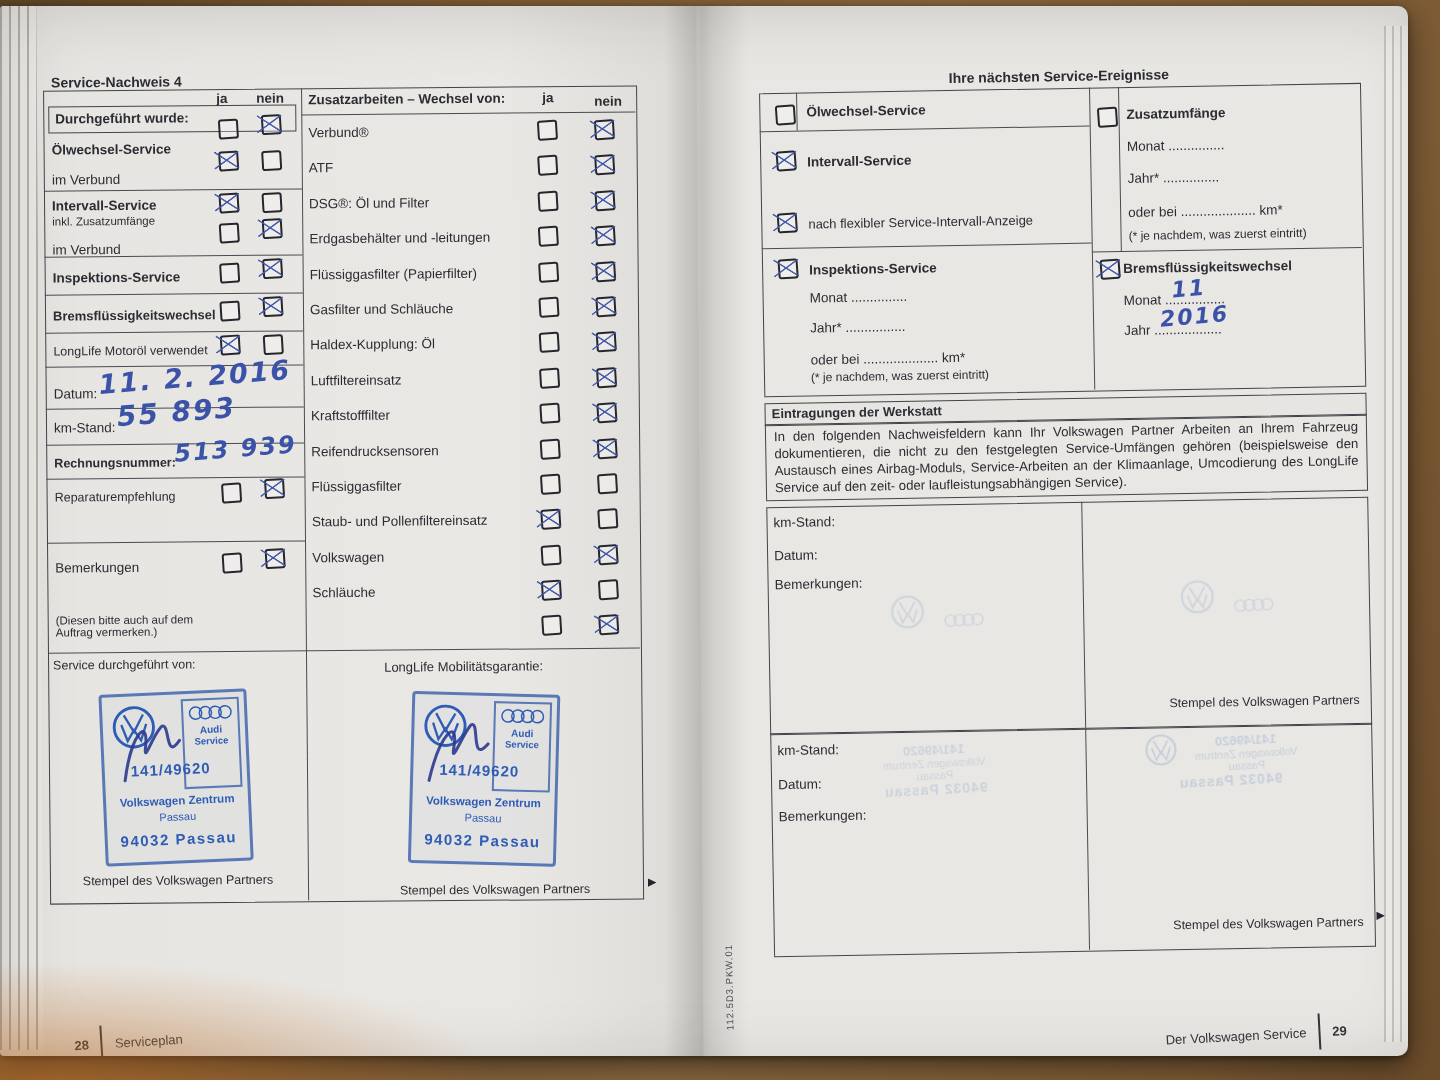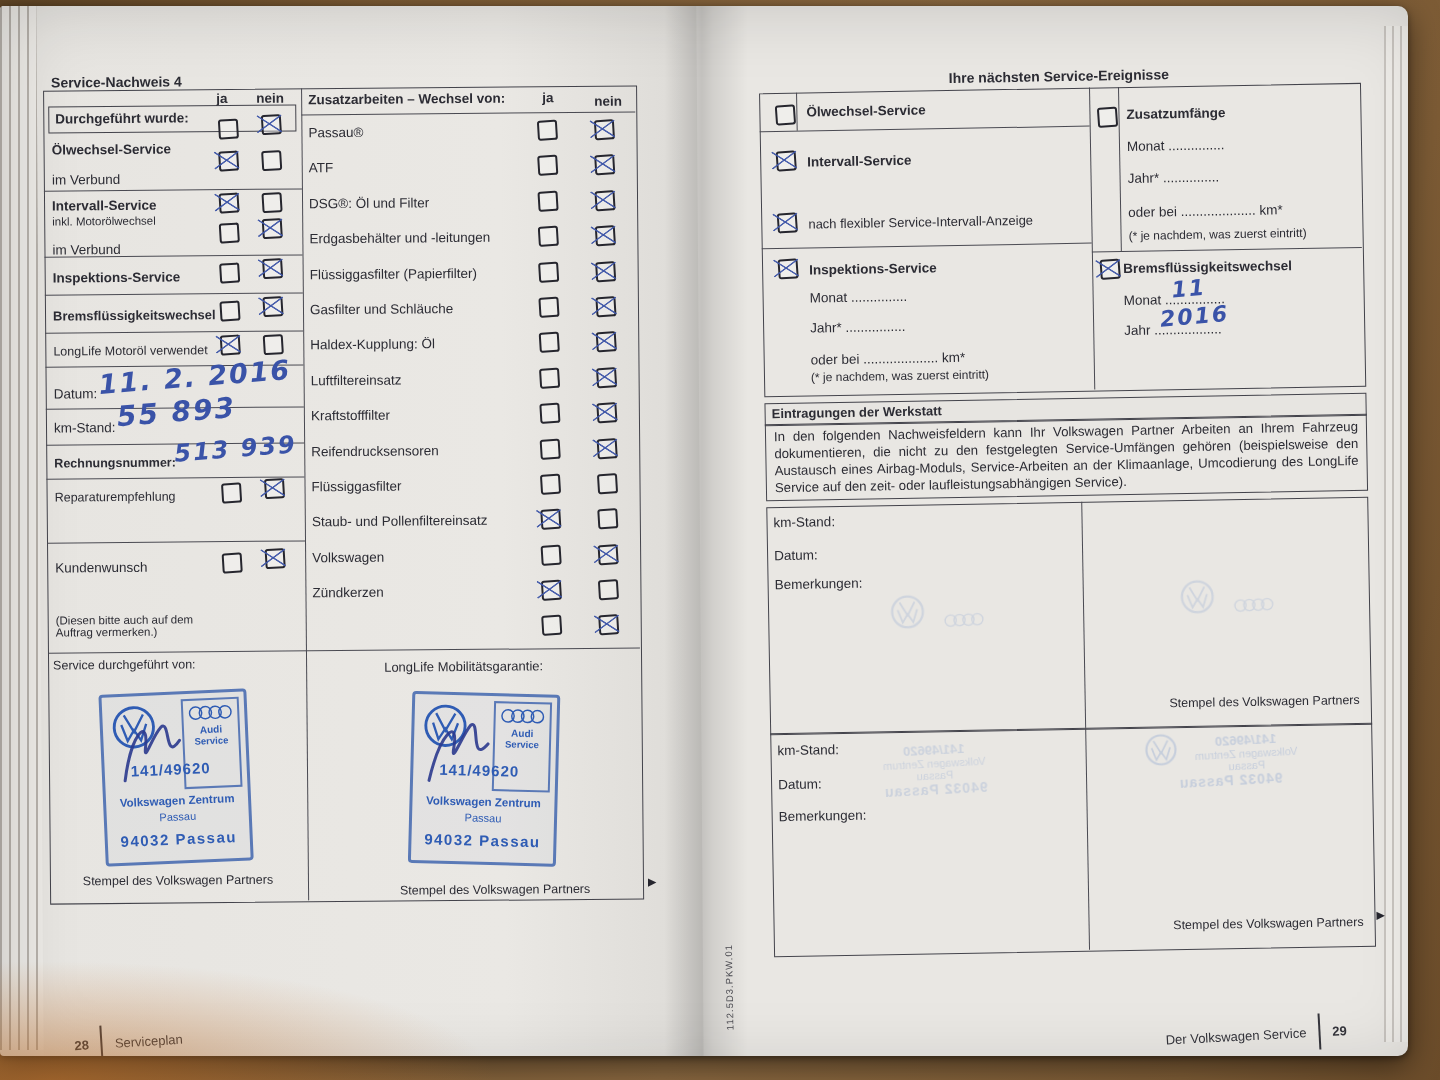--- a/index.html
+++ b/index.html
@@ -93,21 +93,21 @@
     <div class="abs lbl b" style="left:55px;top:140px;">Ölwechsel-Service</div>
     <span class="cb" style="left:222px;top:118px;"></span>
     <span class="cb checked" style="left:265px;top:114px;"></span>
 
     <div class="abs lbl" style="left:55px;top:170px;">im Verbund</div>
     <span class="cb checked" style="left:222px;top:150px;"></span>
     <span class="cb" style="left:265px;top:150px;"></span>
     <div class="hline" style="left:47px;top:188px;width:258px;"></div>
 
     <div class="abs lbl b" style="left:55px;top:196px;">Intervall-Service</div>
-    <div class="abs lbl small" style="left:55px;top:213px;">inkl. Motorölwechsel</div>
+    <div class="abs lbl small" style="left:55px;top:213px;">inkl. Zusatzumfänge</div>
     <span class="cb checked" style="left:222px;top:192px;"></span>
     <span class="cb" style="left:265px;top:192px;"></span>
 
     <div class="abs lbl" style="left:55px;top:240px;">im Verbund</div>
     <span class="cb" style="left:222px;top:222px;"></span>
     <span class="cb checked" style="left:265px;top:218px;"></span>
     <div class="hline" style="left:47px;top:254px;width:258px;"></div>
 
     <div class="abs lbl b" style="left:55px;top:268px;">Inspektions-Service</div>
     <span class="cb" style="left:222px;top:262px;"></span>
@@ -134,21 +134,21 @@
 
     <div class="abs lbl" style="left:55px;top:454px;font-size:12.5px;font-weight:bold;">Rechnungsnummer:</div>
     <div class="hand" style="left:175px;top:434px;font-size:24px;">513 939</div>
     <div class="hline" style="left:47px;top:476px;width:258px;"></div>
 
     <div class="abs lbl" style="left:55px;top:488px;font-size:12.5px;">Reparaturempfehlung</div>
     <span class="cb" style="left:222px;top:482px;"></span>
     <span class="cb checked" style="left:265px;top:478px;"></span>
     <div class="hline" style="left:47px;top:540px;width:258px;"></div>
 
-    <div class="abs lbl" style="left:55px;top:558px;">Kundenwunsch</div>
+    <div class="abs lbl" style="left:55px;top:558px;">Bemerkungen</div>
     <span class="cb" style="left:222px;top:552px;"></span>
     <span class="cb checked" style="left:265px;top:548px;"></span>
 
     <div class="abs lbl small" style="left:55px;top:612px;width:170px;white-space:normal;">(Diesen bitte auch auf dem Auftrag vermerken.)</div>
     <div class="hline" style="left:47px;top:650px;width:592px;"></div>
 
     <div class="abs cap" style="left:52px;top:656px;">Service durchgeführt von:</div>
 
     <div class="stamp" style="left:100px;top:690px;transform:rotate(-2deg);">
       <svg class="vw" width="46" height="46" viewBox="0 0 48 48">
@@ -177,21 +177,21 @@
     <div class="abs cap" style="left:60px;top:872px;width:230px;text-align:center;">Stempel des Volkswagen Partners</div>
 
     <div class="abs lbl b" style="left:312px;top:92px;">Zusatzarbeiten – Wechsel von:</div>
     <div class="abs lbl b" style="left:546px;top:92px;">ja</div>
     <div class="abs lbl b" style="left:598px;top:96px;">nein</div>
     <div class="hline" style="left:305px;top:114px;width:334px;"></div>
 
     <div class="abs" style="left:305px;top:118px;width:334px;">
 
         <div class="zrow">
-          <span class="lbl">Passau®</span>
+          <span class="lbl">Verbund®</span>
           <span class="cb"></span>
           <span class="cb cb2 checked"></span>
         </div>
 
         <div class="zrow">
           <span class="lbl">ATF</span>
           <span class="cb"></span>
           <span class="cb cb2 checked"></span>
         </div>
 
@@ -255,21 +255,21 @@
           <span class="cb cb2"></span>
         </div>
 
         <div class="zrow">
           <span class="lbl">Volkswagen</span>
           <span class="cb"></span>
           <span class="cb cb2 checked"></span>
         </div>
 
         <div class="zrow">
-          <span class="lbl">Zündkerzen</span>
+          <span class="lbl">Schläuche</span>
           <span class="cb checked"></span>
           <span class="cb cb2"></span>
         </div>
 
         <div class="zrow">
           <span class="lbl"></span>
           <span class="cb"></span>
           <span class="cb cb2 checked"></span>
         </div>
       </div>

